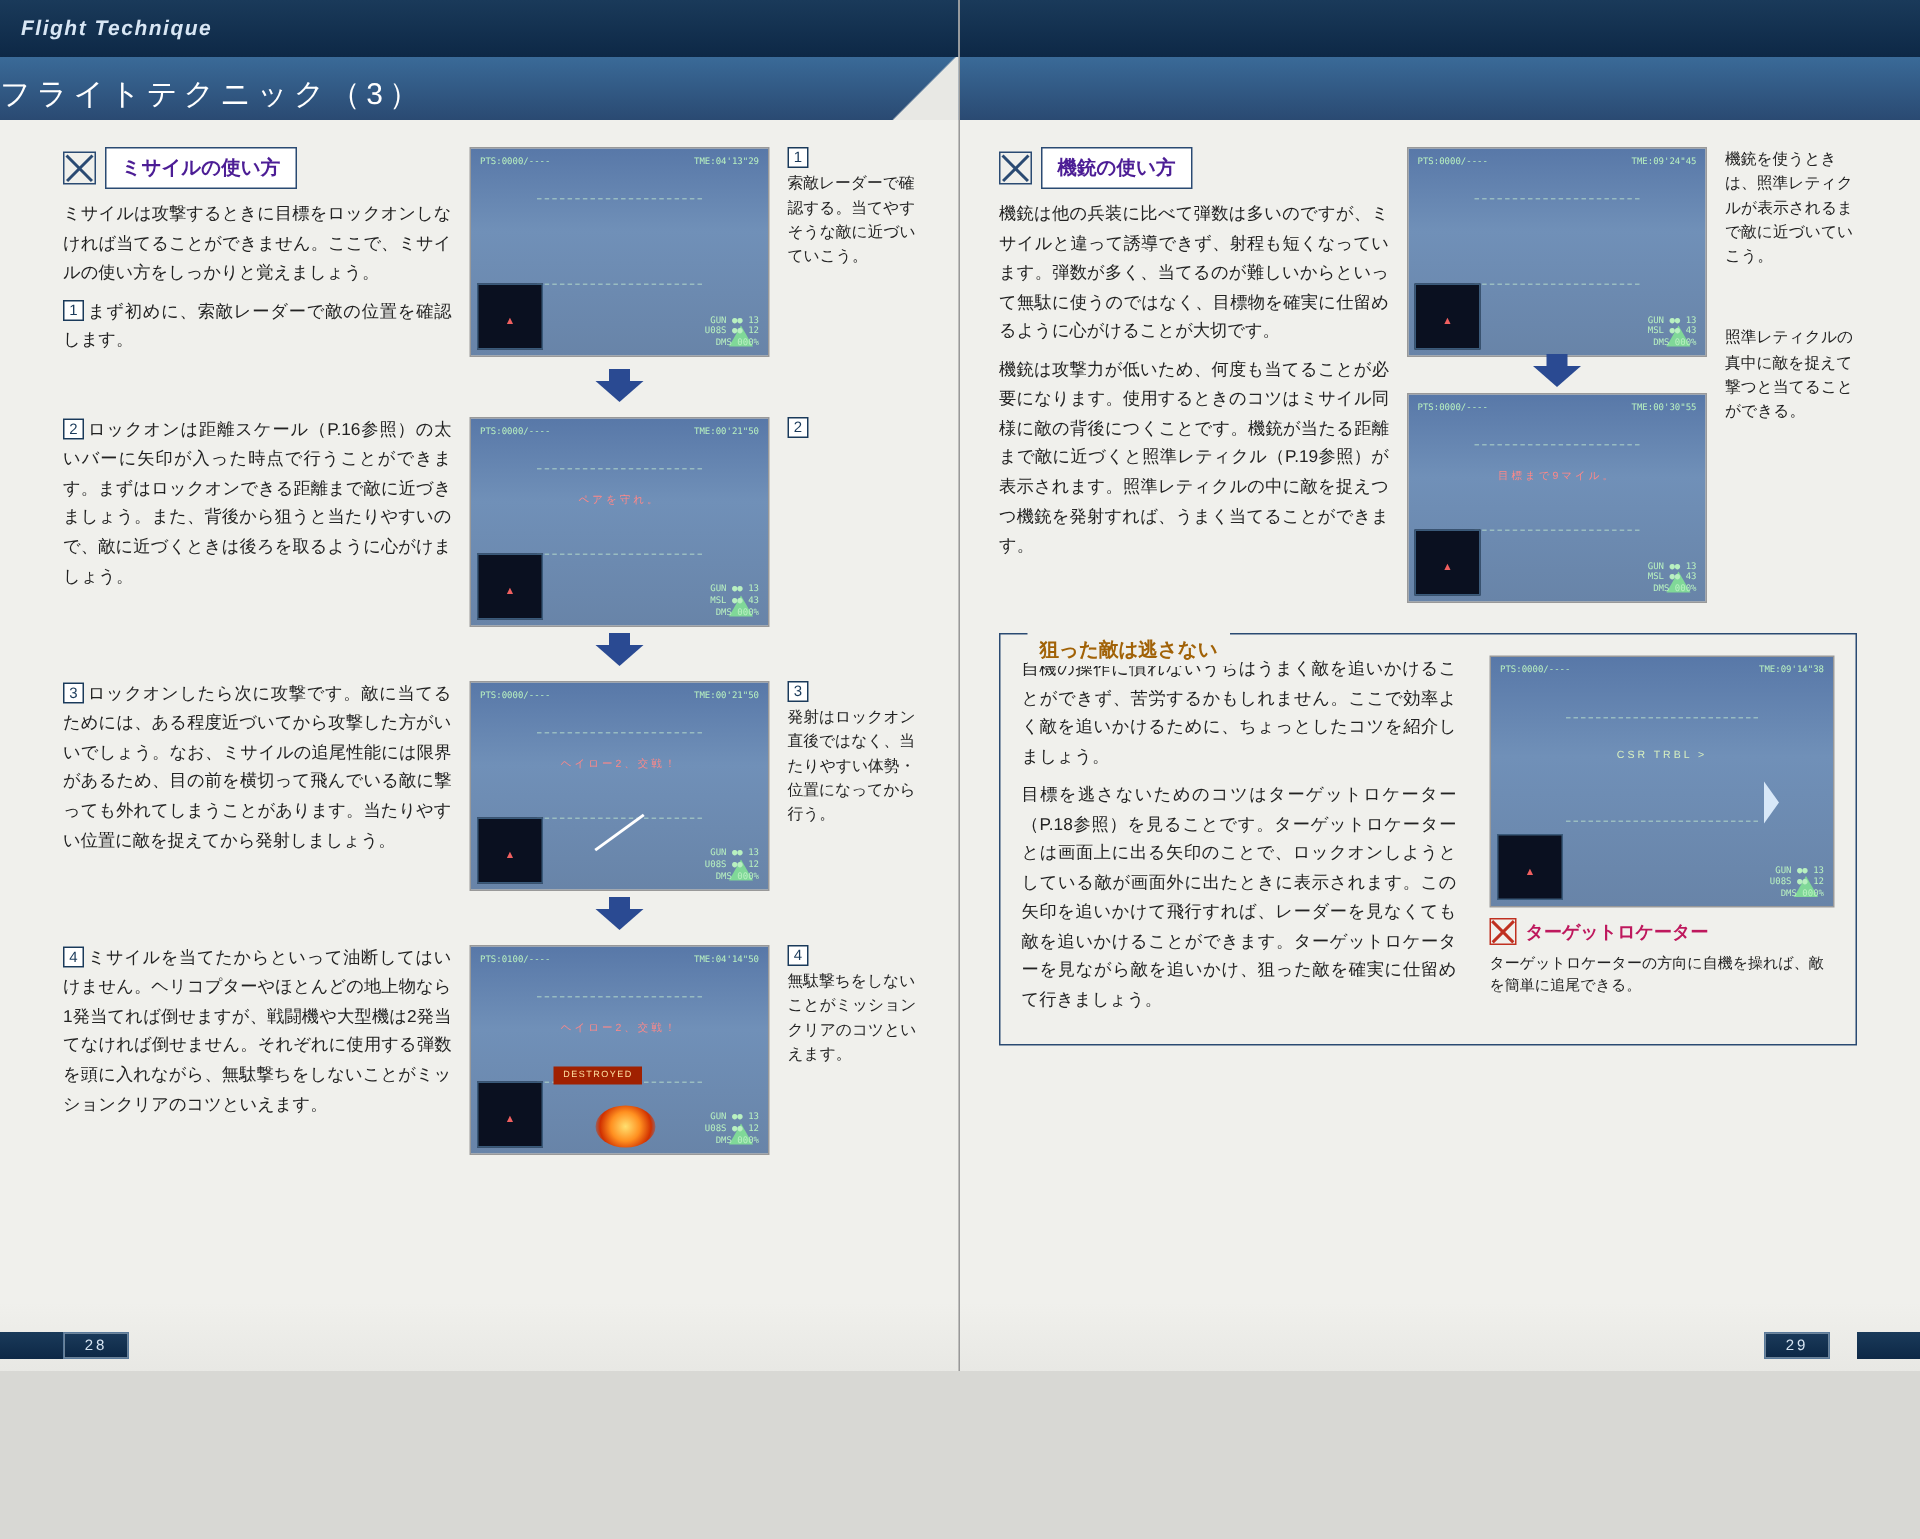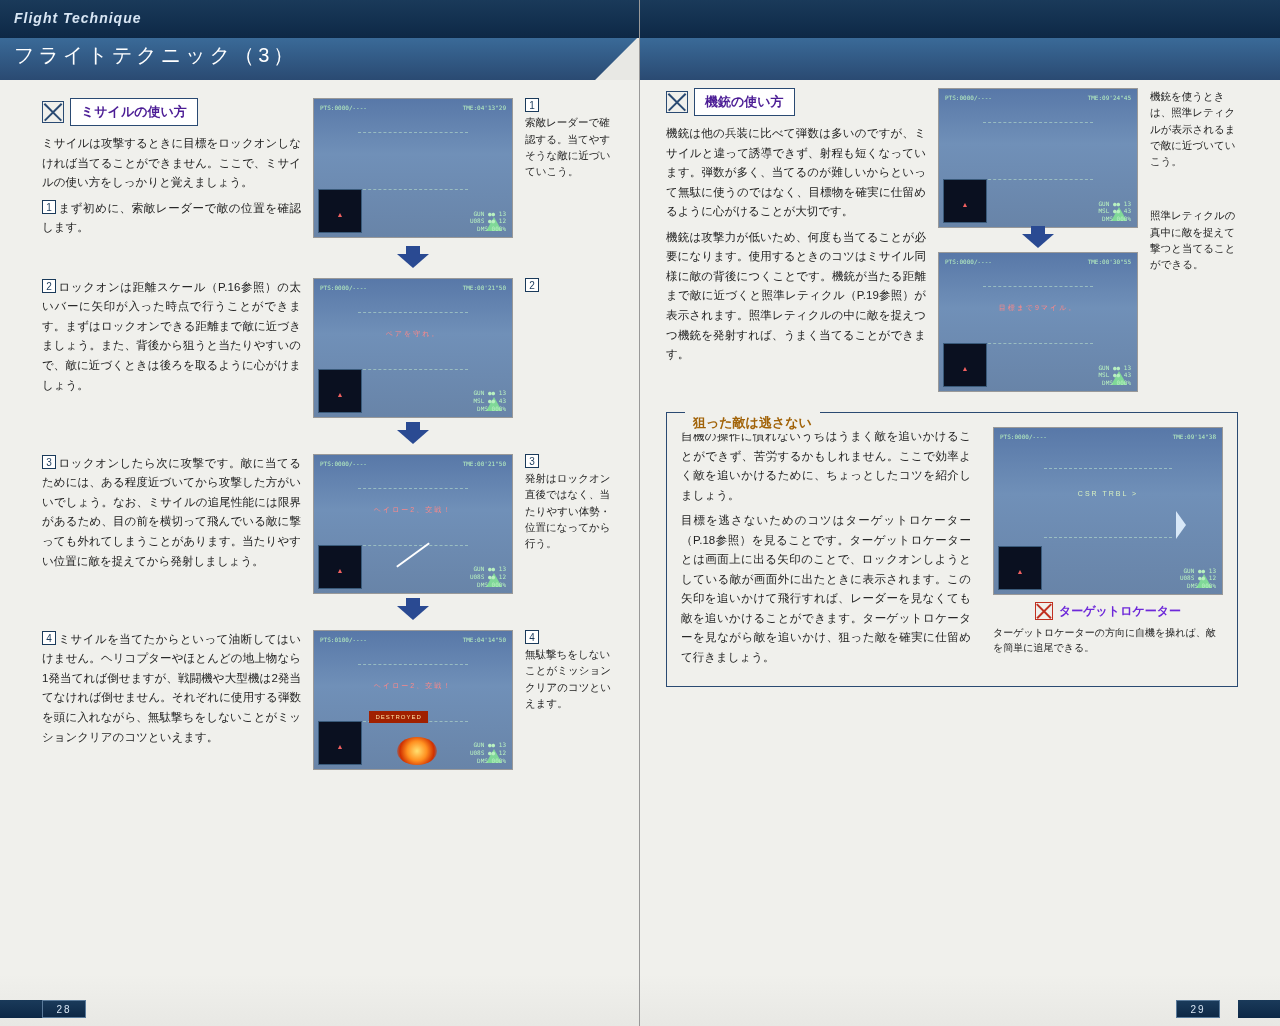--- a/index.html
+++ b/index.html
@@ -8,21 +8,21 @@
     background: #d8d8d4;
     width: 1280px;
     height: 1026px;
     display: flex;
     font-size: 11.5px;
     color: #222;
     line-height: 1.7;
   }
   .page {
     width: 640px;
-    height: 1026px;
+    height: 914px;
     background: linear-gradient(to bottom, #e8e8e4 0%, #f0f0ec 5%, #f0f0ec 95%, #e8e8e4 100%);
     position: relative;
     overflow: hidden;
   }
   .page-left { border-right: 1px solid #999; }
 
   
   .topbar {
     height: 38px;
     background: linear-gradient(to bottom, #1a3a5a 0%, #0d2846 100%);
@@ -34,42 +34,42 @@
     font-weight: 600;
     letter-spacing: 1px;
     font-style: italic;
   }
   .page-right .topbar { background: linear-gradient(to bottom, #1a3a5a 0%, #0d2846 100%); }
 
   
   .title-row {
     height: 42px;
     display: flex;
-    align-items: flex-start;
-    padding: 0 14px;
+    align-items: flex-end;
+    padding: 0 0;
     background: linear-gradient(to bottom, #3a6a98 0%, #2a4a72 100%);
     color: #fff;
     font-size: 20px;
     letter-spacing: 4px;
     font-weight: 500;
     position: relative;
   }
   .title-row::after {
     content: "";
     position: absolute;
     right: 0; bottom: 0;
     width: 44px; height: 42px;
     background: linear-gradient(135deg, transparent 48%, #e8e8e4 50%);
   }
 
   .body {
     padding: 18px 26px 18px 42px;
     position: relative;
   }
-  .page-right .body { padding: 8px 42px 18px 26px; }
+  .page-right .body { padding: 18px 42px 18px 26px; }
 
   .row { display: flex; gap: 12px; margin-bottom: 6px; }
 
   
   .secthead {
     display: flex;
     align-items: center;
     gap: 6px;
     margin-bottom: 8px;
   }
@@ -213,23 +213,22 @@
     background: #f0f0ec;
     padding: 0 8px;
     font-weight: 700;
     font-size: 13px;
     color: #a16207;
   }
   .framed .inner { display: flex; gap: 22px; }
 
   .locator-callout {
     display: flex; align-items: center; gap: 6px;
-    color: #6d28d9; font-weight: 700; font-size: 12px;
+    color: #be185d; font-weight: 700; font-size: 12px;
     margin-top: 6px;
-    justify-content: center;
   }
   .locator-callout .x-icon {
     width: 18px; height: 18px; border: 1.5px solid #c03020; position: relative;
   }
   .locator-callout .x-icon::before, .locator-callout .x-icon::after {
     content: ""; position: absolute; left: 50%; top: 50%;
     width: 20px; height: 1.5px; background: #c03020;
     transform-origin: center;
   }
   .locator-callout .x-icon::before { transform: translate(-50%,-50%) rotate(45deg); }

